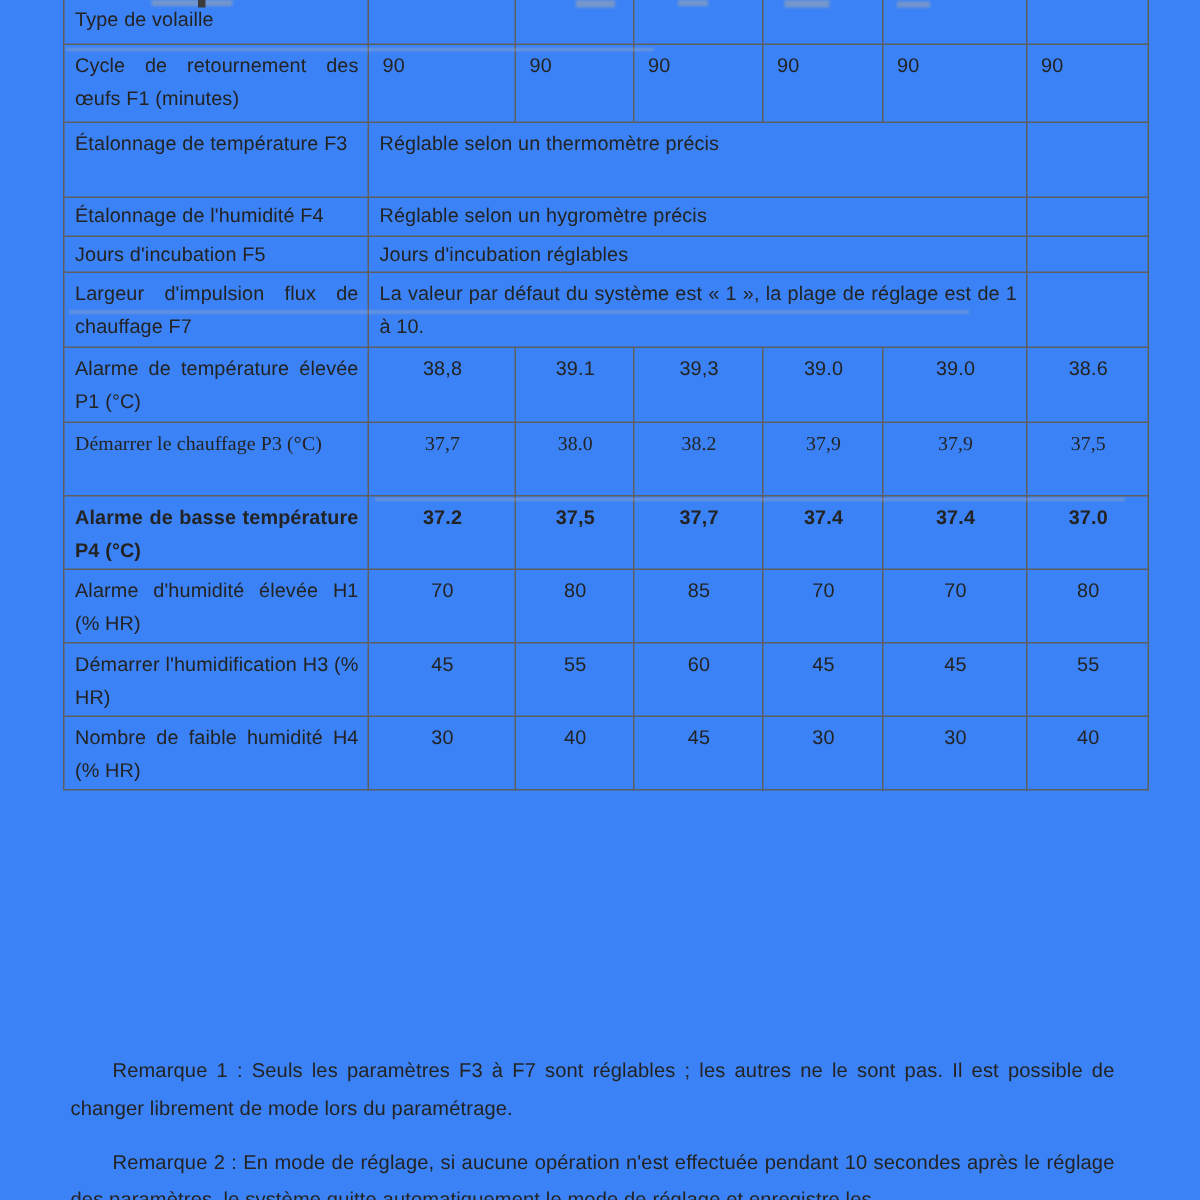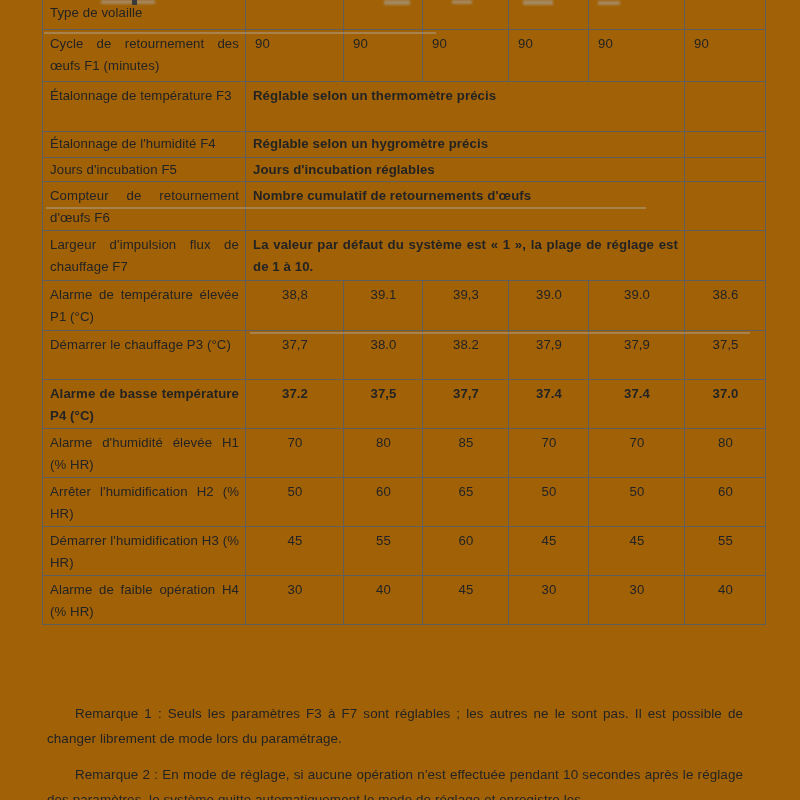--- a/index.html
+++ b/index.html
@@ -1,40 +1,40 @@
 <!DOCTYPE html>
 <html><head>
 <meta charset="utf-8">
 <style>
   html,body{margin:0;padding:0;}
   body{
     width:800px;height:800px;overflow:hidden;background:#ffffff;position:relative;
     font-family:"Liberation Sans","DejaVu Sans",sans-serif;
     color:#232323;
   }
-  #page{position:absolute;inset:0;overflow:hidden;background:#a16207;}
+  #page{position:absolute;inset:0;overflow:hidden;background:#3b82f6;}
 
   
   table.ptable{
     position:absolute;left:42px;top:-24px;width:723px;
     border-collapse:separate;border-spacing:0;table-layout:fixed;
     border-top:1.7px solid #5e5e5e;border-left:1.7px solid #5e5e5e;
   }
   table.ptable td{
     box-sizing:border-box;vertical-align:top;
     border-right:1.7px solid #5e5e5e;border-bottom:1.7px solid #5e5e5e;
     font-size:13.2px;line-height:22px;
     padding:3px 6px 0 7px;
     overflow:hidden;
     letter-spacing:.1px;
   }
   td.lbl{text-align:justify;text-justify:inter-word;padding-left:8px;padding-right:7px;}
   td.val{text-align:center;padding-left:2px;padding-right:2px;}
   td.val.left{text-align:left;padding-left:9px;}
-  td.merged{text-align:justify;padding-left:9px;padding-right:10px;font-weight:bold;}
+  td.merged{text-align:justify;padding-left:9px;padding-right:10px;}
   tr.short td{padding-top:1px;margin-top:48px;}
   tr.typerow td{vertical-align:bottom;padding-bottom:5px;}
 
   
   .notes{
     position:absolute;left:47px;top:701px;width:696px;
     font-size:13.4px;line-height:25px;letter-spacing:.1px;
   }
   .notes p{
     margin:0 0 11px 0;text-align:justify;text-justify:inter-word;text-indent:28px;
@@ -88,40 +88,35 @@
         <tr class="short" style="height: 26px;">
           <td class="lbl">Étalonnage de l'humidité F4</td>
           <td colspan="5" class="merged">Réglable selon un hygromètre précis</td>
           <td></td>
         </tr>
         <tr class="short" style="height: 23px;">
           <td class="lbl">Jours d'incubation F5</td>
           <td colspan="5" class="merged">Jours d'incubation réglables</td>
           <td></td>
         </tr>
-        <tr style="height: 49px;">
-          <td class="lbl">Compteur de retournement d'œufs F6</td>
-          <td colspan="5" class="merged">Nombre cumulatif de retournements d'œufs</td>
-          <td></td>
-        </tr>
         <tr style="height: 50px;">
           <td class="lbl">Largeur d'impulsion flux de chauffage F7</td>
           <td colspan="5" class="merged">La valeur par défaut du système est « 1 », la plage de réglage est de 1 à 10.</td>
           <td></td>
         </tr>
         <tr style="height: 50px;">
           <td class="lbl">Alarme de température élevée P1 (°C)</td>
           <td class="val">38,8</td>
           <td class="val">39.1</td>
           <td class="val">39,3</td>
           <td class="val">39.0</td>
           <td class="val">39.0</td>
           <td class="val">38.6</td>
         </tr>
-        <tr style="height: 49px;">
+        <tr style="height: 49px; font-family: Liberation Serif, serif;">
           <td class="lbl">Démarrer le chauffage P3 (°C)</td>
           <td class="val">37,7</td>
           <td class="val">38.0</td>
           <td class="val">38.2</td>
           <td class="val">37,9</td>
           <td class="val">37,9</td>
           <td class="val">37,5</td>
         </tr>
         <tr style="height: 49px; font-weight: bold;">
           <td class="lbl">Alarme de basse température P4 (°C)</td>
@@ -135,39 +130,30 @@
         <tr style="height: 49px;">
           <td class="lbl">Alarme d'humidité élevée H1 (% HR)</td>
           <td class="val">70</td>
           <td class="val">80</td>
           <td class="val">85</td>
           <td class="val">70</td>
           <td class="val">70</td>
           <td class="val">80</td>
         </tr>
         <tr style="height: 49px;">
-          <td class="lbl">Arrêter l'humidification H2 (% HR)</td>
-          <td class="val">50</td>
-          <td class="val">60</td>
-          <td class="val">65</td>
-          <td class="val">50</td>
-          <td class="val">50</td>
-          <td class="val">60</td>
-        </tr>
-        <tr style="height: 49px;">
           <td class="lbl">Démarrer l'humidification H3 (% HR)</td>
           <td class="val">45</td>
           <td class="val">55</td>
           <td class="val">60</td>
           <td class="val">45</td>
           <td class="val">45</td>
           <td class="val">55</td>
         </tr>
         <tr style="height: 49px;">
-          <td class="lbl">Alarme de faible opération H4 (% HR)</td>
+          <td class="lbl">Nombre de faible humidité H4 (% HR)</td>
           <td class="val">30</td>
           <td class="val">40</td>
           <td class="val">45</td>
           <td class="val">30</td>
           <td class="val">30</td>
           <td class="val">40</td>
         </tr>
       </tbody>
   </table>
 

